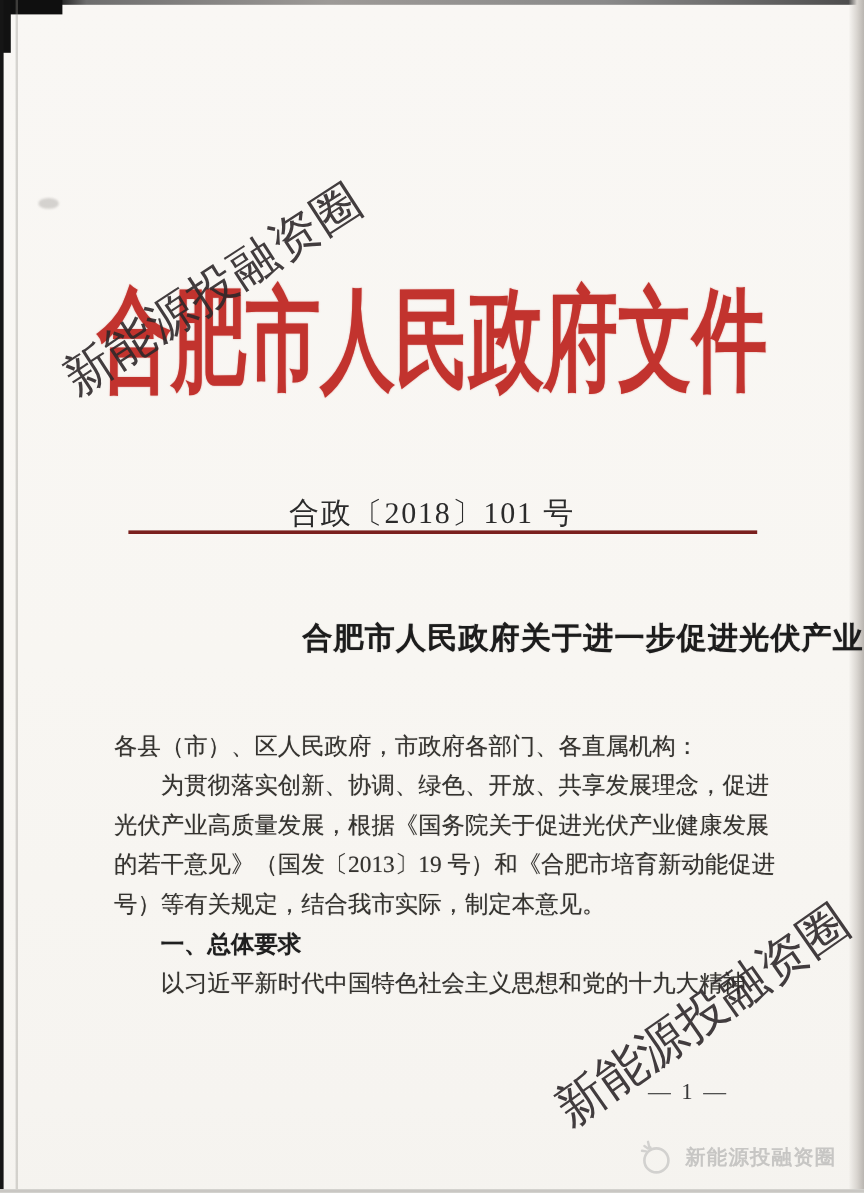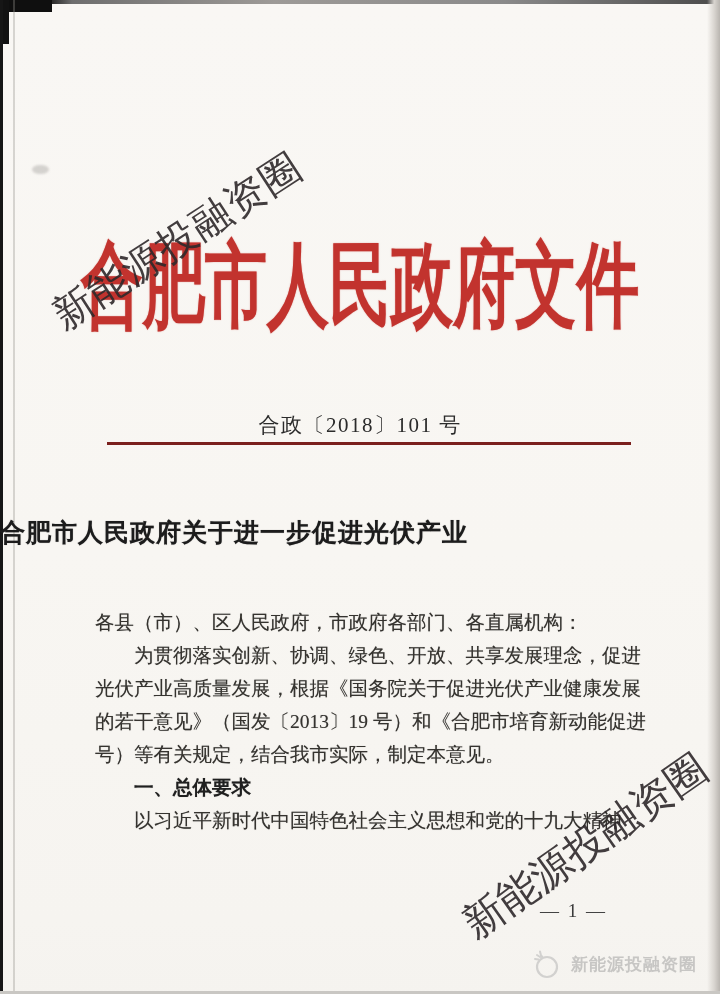--- a/index.html
+++ b/index.html
@@ -28,26 +28,26 @@
     font-family:"Liberation Serif","DejaVu Serif",serif; }
   .wm-top { left:42px; top:296px; transform:rotate(-33deg); letter-spacing:1px; }
   .wm-bottom { left:452px; top:906px; transform:rotate(-35deg); font-size:41px; }
 
   
   .red-title { position:absolute; left:0; top:254px; width:720px; text-align:center;
     font-size:62px; line-height:62px; font-weight:bold; color:#c2332e;
     transform:scaleY(1.5); transform-origin:50% 50%; z-index:2;
     text-shadow:0 0 1px rgba(194,51,46,0.6); }
   .doc-number { position:absolute; left:0; top:411px; width:720px; text-align:center;
-    font-size:21px; color:#2b2b2b; letter-spacing:1.5px; z-index:2; }
+    font-size:25px; color:#2b2b2b; letter-spacing:1.5px; z-index:2; }
   .red-rule { position:absolute; left:107px; top:442px; width:524px; height:3px;
     background:#7a201d; z-index:2; }
 
   
-  .doc-title { position:absolute; left:0; top:514px; width:720px; text-align:left;
+  .doc-title { position:absolute; left:0; top:514px; width:720px; text-align:right;
     font-size:25px; font-weight:bold; color:#1c1c1c; line-height:37px; letter-spacing:1px;
     z-index:2; text-shadow:0 0 0.8px rgba(40,40,40,0.6); }
   .body-text { position:absolute; left:95px; top:606px; width:552px;
     font-size:19.5px; line-height:33px; color:#35332f; z-index:2;
     text-shadow:0 0 0.7px rgba(70,70,70,0.55); }
   .body-text .line { white-space:nowrap; }
   .body-text .bold { font-weight:bold; color:#1f1f1f; }
 
   
   .page-num { position:absolute; left:540px; top:900px; font-size:19px; color:#3a3a3a;

